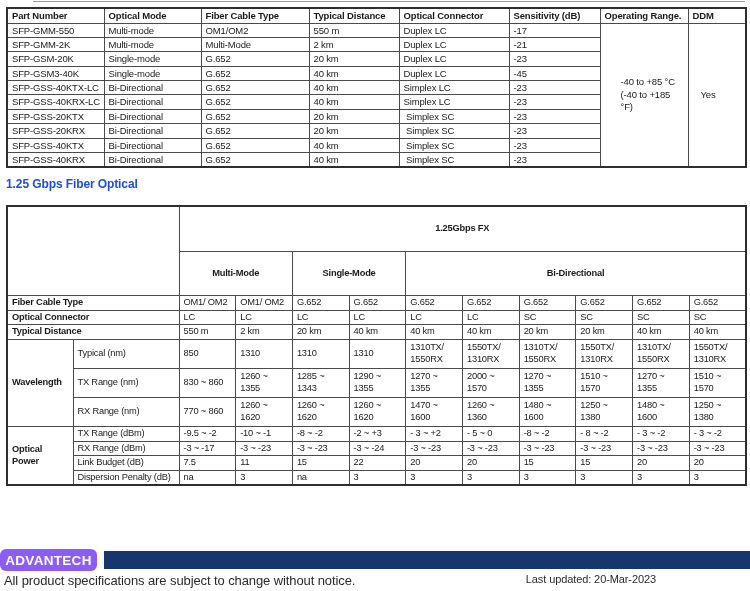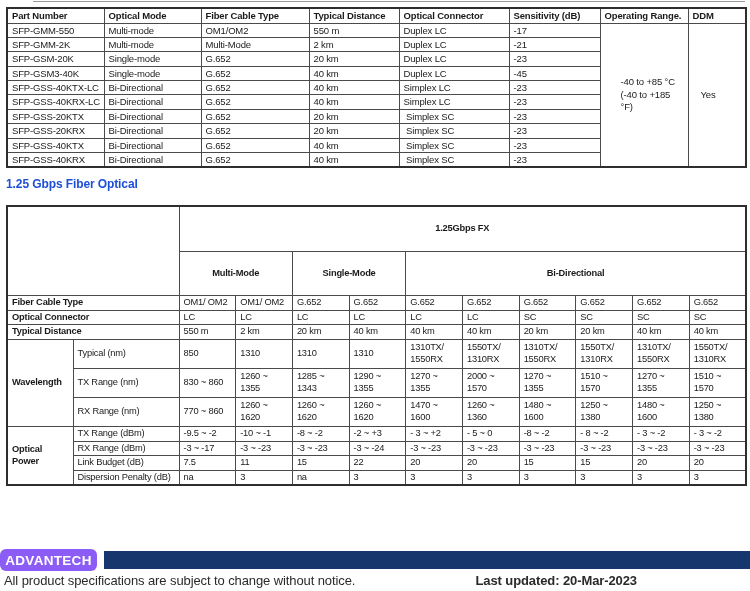--- a/index.html
+++ b/index.html
@@ -61,21 +61,21 @@
   .logo-block {
     position: absolute; left: 0; top: 549px; width: 97px; height: 22px;
     display: flex; align-items: center; justify-content: center;
   }
   .logo-text {
     color: #fff; font-weight: bold; font-size: 13.5px;
     letter-spacing: 0.3px; font-style: normal;
   }
   .footer-bar { position: absolute; left: 104px; top: 551px; width: 646px; height: 18px; }
   .footer-note    { position: absolute; left: 4px;  top: 573px; font-size: 13px; color: #2a2a2a; letter-spacing: -0.1px; }
-  .footer-updated { position: absolute; right: 23px; top: 573px; font-size: 13px; color: #2a2a2a; letter-spacing: -0.1px; font-weight: bold; }
+  .footer-updated { position: absolute; right: 4px; top: 573px; font-size: 11px; color: #2a2a2a; letter-spacing: -0.1px; }
 </style>
 </head>
 <body>
 
 <div class="page">
 
   <div class="top-rule"></div>
 
   <table class="t1" id="table1">
     <colgroup>

